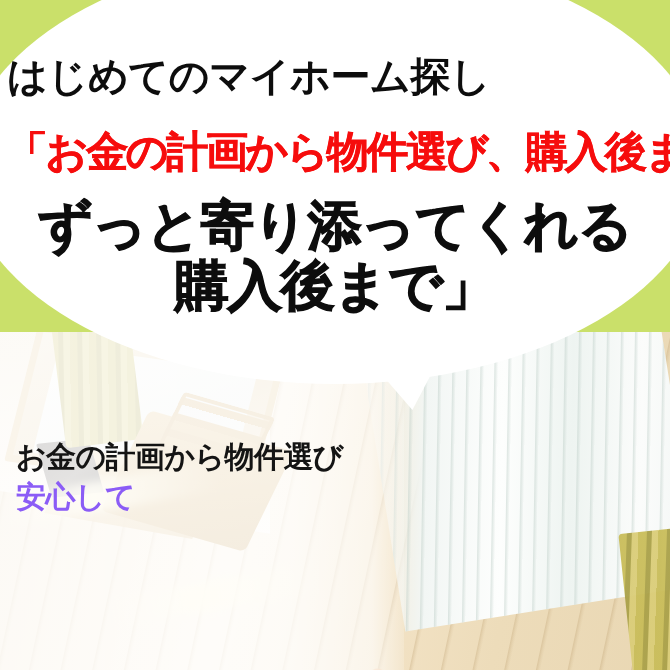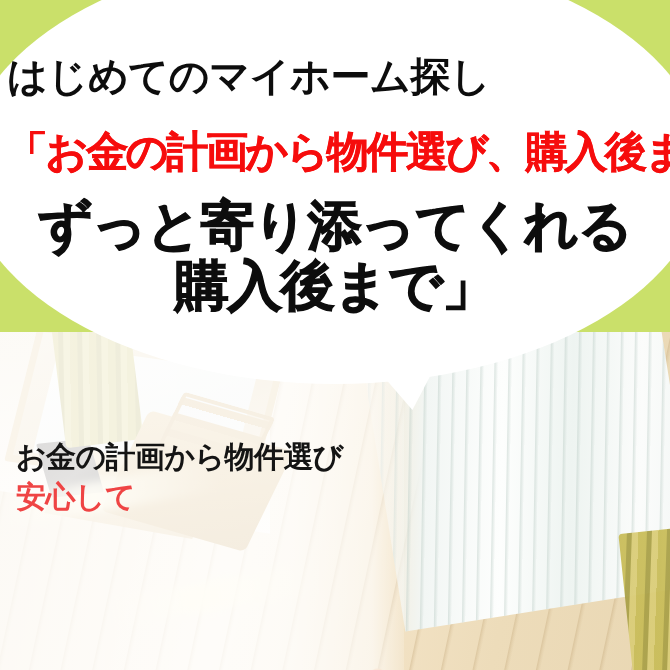--- a/index.html
+++ b/index.html
@@ -292,21 +292,21 @@
     top: 437px;
     width: 420px;
     font-size: 30px;
     line-height: 1.33;
     font-weight: 700;
     color: #141414;
     letter-spacing: -0.6px;
     white-space: nowrap;
   }
   .copy-bottom .ln { display: block; }
-  .copy-bottom .em { color: #ef4444; }
+  .copy-bottom .em { color: #8b5cf6; }
 
   
   .nosel { user-select: none; }
 </style>
 </head>
 <body>
 
 <div class="banner nosel">
 
   <div class="photo-scene">

